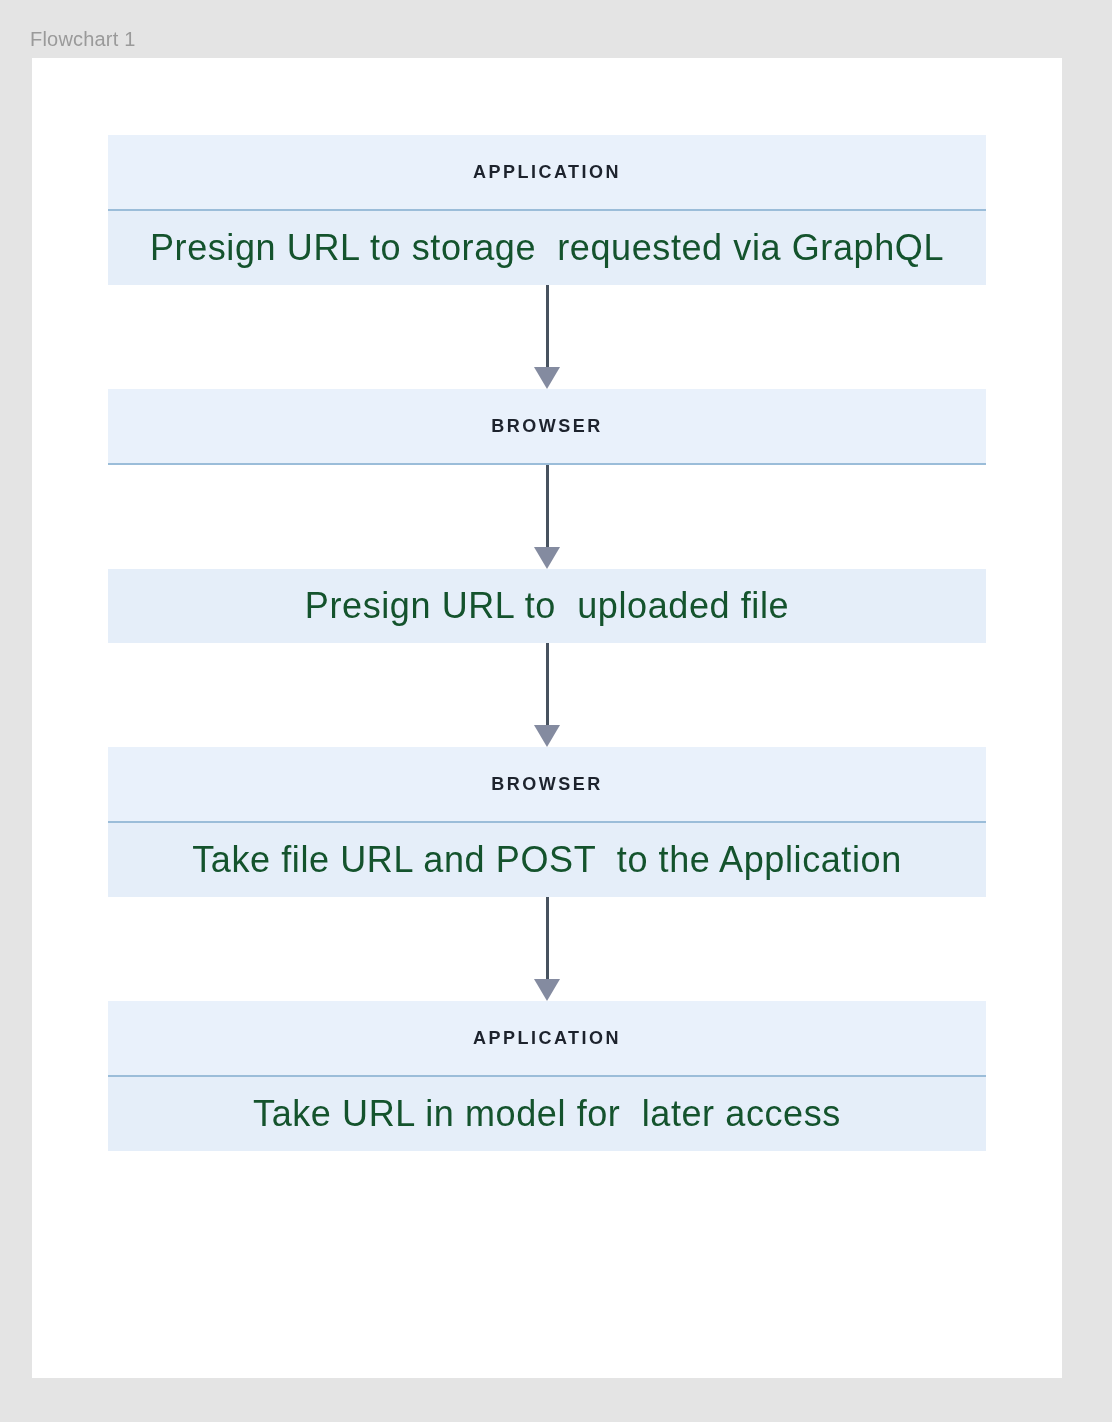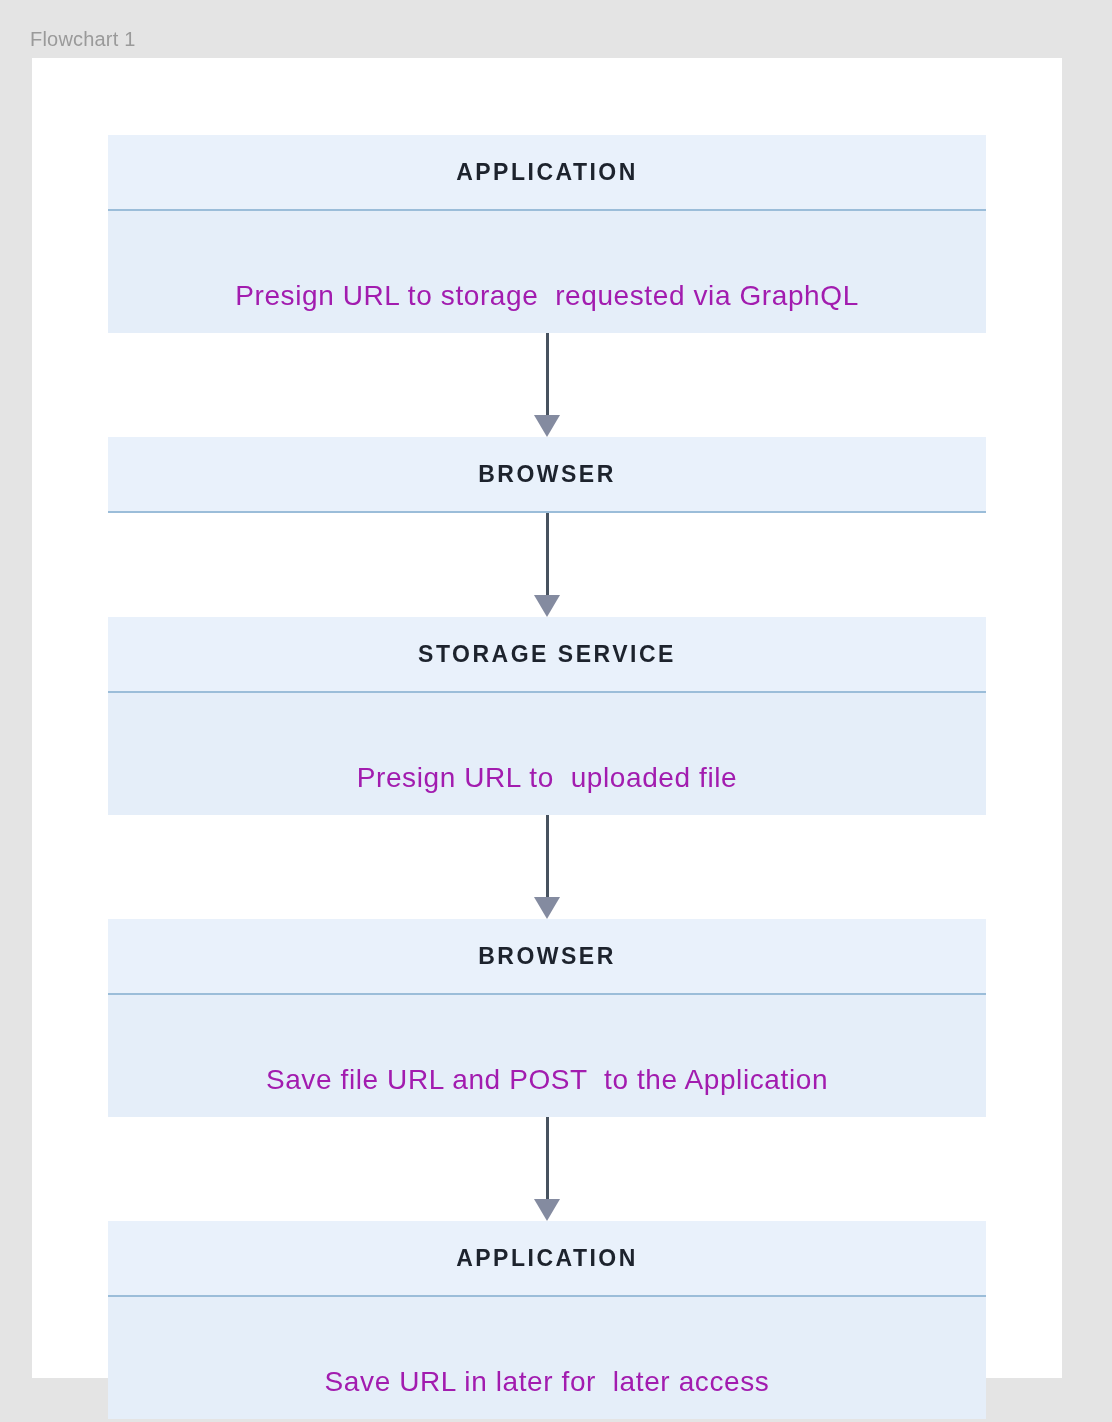--- a/index.html
+++ b/index.html
@@ -44,38 +44,37 @@
     width: 878px;
     background: #e5eef9;
   }
   .step-header {
     height: 76px;
     display: flex;
     align-items: center;
     justify-content: center;
     background: #e9f1fb;
     border-bottom: 2px solid #9bbdd9;
-    font-size: 23px;
+    font-size: 18px;
     font-weight: bold;
     letter-spacing: 2.5px;
     color: #1d232d;
     text-transform: uppercase;
     white-space: pre;
   }
   .step-body {
     height: 74px;
     display: flex;
     align-items: center;
     justify-content: center;
-    font-size: 28px;
+    font-size: 36px;
     font-weight: 300;
     letter-spacing: 0.6px;
-    color: #a21caf;
+    color: #14532d;
     white-space: pre;
-    margin-top: 48px;
   }
   .arrow {
     height: 104px;
     display: flex;
     flex-direction: column;
     align-items: center;
   }
   .arrow-line {
     width: 3px;
     flex: 1 1 auto;
@@ -112,39 +111,38 @@
       <div class="step-box">
         <div class="step-header">BROWSER</div>
       </div>
 
       <div class="arrow">
         <div class="arrow-line"></div>
         <div class="arrow-head"></div>
       </div>
 
       <div class="step-box">
-        <div class="step-header">STORAGE SERVICE</div>
         <div class="step-body">Presign URL to  uploaded file</div>
       </div>
 
       <div class="arrow">
         <div class="arrow-line"></div>
         <div class="arrow-head"></div>
       </div>
 
       <div class="step-box">
         <div class="step-header">BROWSER</div>
-        <div class="step-body">Save file URL and POST  to the Application</div>
+        <div class="step-body">Take file URL and POST  to the Application</div>
       </div>
 
       <div class="arrow">
         <div class="arrow-line"></div>
         <div class="arrow-head"></div>
       </div>
 
       <div class="step-box">
         <div class="step-header">APPLICATION</div>
-        <div class="step-body">Save URL in later for  later access</div>
+        <div class="step-body">Take URL in model for  later access</div>
       </div>
 
     </div>
   </div>
 </div>
 
 </body></html>

